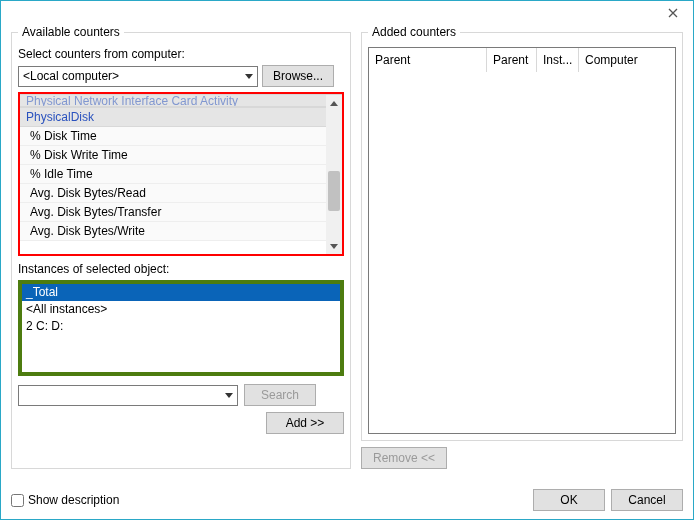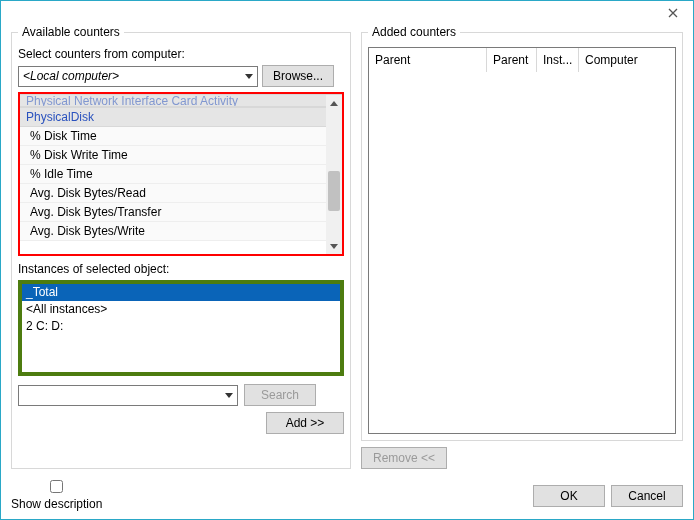--- a/index.html
+++ b/index.html
@@ -12,21 +12,21 @@
   .content { position: absolute; top: 24px; left: 0; right: 0; bottom: 0; padding: 0 10px 10px 10px; }
   .columns { display: flex; gap: 10px; height: calc(100% - 40px); }
   .col-left, .col-right { display: flex; flex-direction: column; }
   .col-left { width: 340px; }
   .col-right { flex: 1; }
   fieldset { border: 1px solid #d8d8d8; border-radius: 0; margin: 0; padding: 6px 6px 6px 6px; }
   legend { font-size: 12px; padding: 0 4px; color: #000; }
   .row { display: flex; align-items: center; gap: 4px; }
   .lbl { margin: 2px 0 4px 0; display: block; }
   .combo { display: flex; align-items: center; border: 1px solid #7a7a7a; height: 21px; width: 240px; background: #fff; }
-  .combo-text { flex: 1; padding: 0 4px; line-height: 19px; height: 19px; border: none; outline: none; font-style: italic; }
+  .combo-text { flex: 1; padding: 0 4px; line-height: 19px; height: 19px; border: none; outline: none; }
   .combo-arrow { width: 17px; height: 19px; display: flex; align-items: center; justify-content: center; color: #333; cursor: pointer; }
   .btn { min-width: 72px; height: 22px; padding: 0 10px; border: 1px solid #adadad; background: #e1e1e1; color: #000; border-radius: 0; cursor: pointer; display:inline-flex;align-items:center;justify-content:center; }
   .btn.disabled { color: #9a9a9a; }
   .red-highlight { border: 2px solid #ff0000; margin-top: 5px; }
   .counter-list { height: 160px; overflow: hidden; position: relative; border-top: 1px solid #d8d8d8; }
   .cat-row { padding: 2px 6px; background: #e5e5e5; color: #2a52be; display:flex; justify-content:space-between; align-items:center; border-bottom:1px solid #d8d8d8; border-top:1px solid #d8d8d8; }
   .cat-row.faded { color: #2a52be88; height:12px; overflow:hidden; border-top:none; }
   .counter-item { padding: 2px 10px; background:#fafafa; border-bottom:1px solid #eee; }
   .scrollbar { position:absolute; right:0; top:0; bottom:0; width:16px; display:flex; flex-direction:column; background:#f0f0f0; }
   .sb-btn { height:16px; display:flex;align-items:center;justify-content:center;color:#555; }
@@ -39,21 +39,21 @@
   .search-row { display:flex; gap:6px; margin-top:8px; align-items:flex-end; }
   .search-combo { width:220px; }
   .add-row { display:flex; justify-content:flex-end; margin-top:6px; }
   .added-fieldset { height: 425px; display:flex; flex-direction:column;gap:44px; }
   .table-wrap { flex:1; border:1px solid #7a7a7a; background:#fff; margin-top:2px; }
   .table-header { display:flex; height:24px; }
   .th { border-right:1px solid #d8d8d8; padding:4px 6px; color:#000; display:flex;align-items:center; }
   .th:last-child { border-right:none; flex:1; }
   .remove-row { margin-top:6px; display:flex; }
   .footer { position:absolute; bottom:8px; left:10px; right:10px; display:flex; align-items:center; }
-  .chk { display:flex; align-items:center; gap:4px;flex-direction:column; }
+  .chk { display:flex; align-items:center; gap:4px; }
   .chk input { width:13px; height:13px; margin:0; }
   .footer-btns { margin-left:auto; display:flex; gap:6px; }
   .caret-down::after { content:""; display:inline-block; border-left:4px solid transparent; border-right:4px solid transparent; border-top:5px solid #333; }
   .caret-up-small::after { content:""; display:inline-block; border-left:4px solid transparent; border-right:4px solid transparent; border-bottom:5px solid #555; }
   .caret-down-small::after { content:""; display:inline-block; border-left:4px solid transparent; border-right:4px solid transparent; border-top:5px solid #555; }
   .left-fieldset { padding-bottom:10px; }
 </style>
 </head>
 <body>
 <div class="window-frame">

